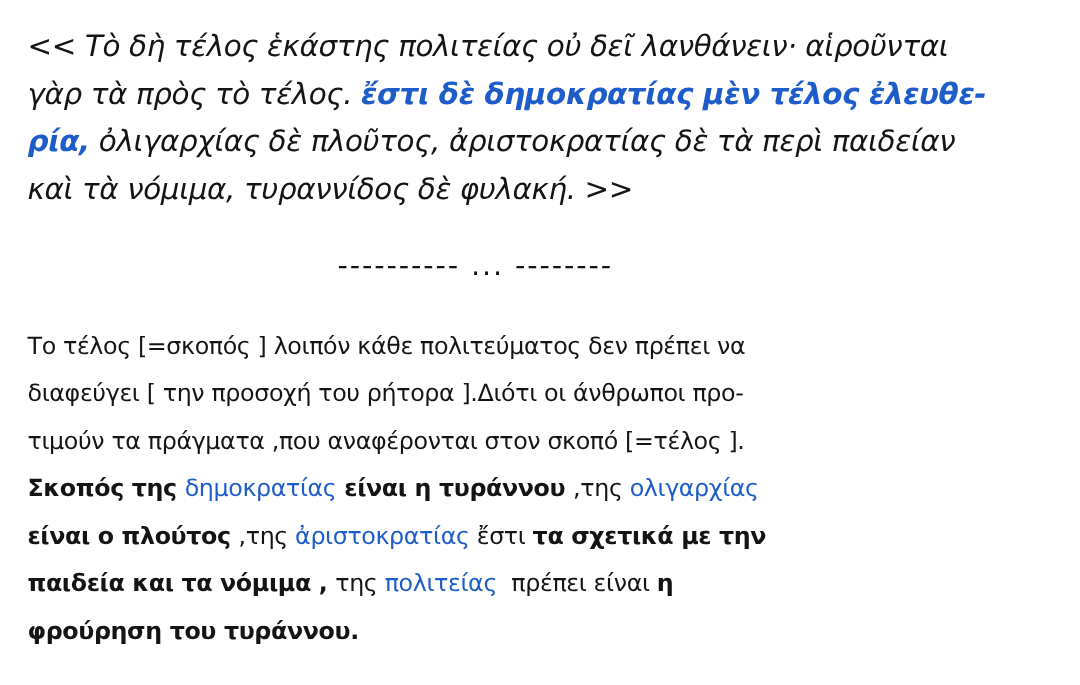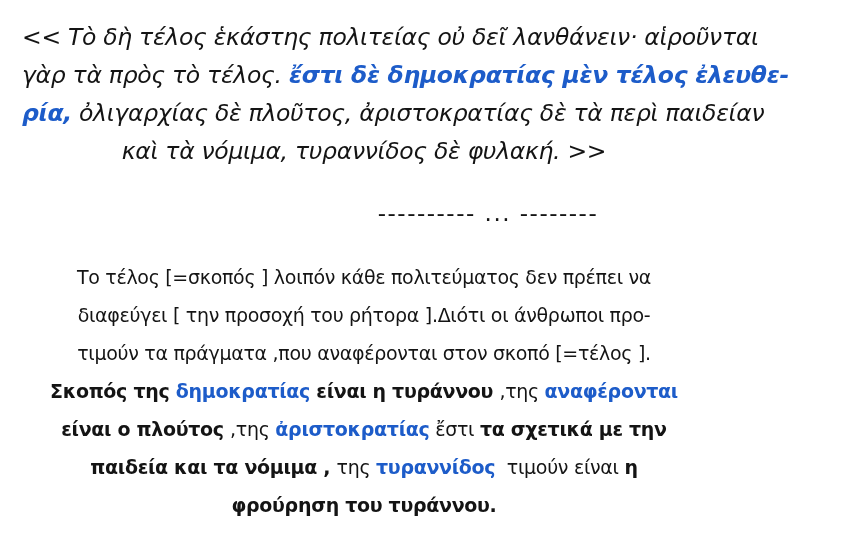--- a/index.html
+++ b/index.html
@@ -5,21 +5,21 @@
   :root { --blue: #1d5cc9; --ink: #141414; }
   * { box-sizing: border-box; }
   html, body { margin: 0; padding: 0; }
   body {
     width: 864px; height: 548px;
     background: #ffffff;
     overflow: hidden;
     font-family: "DejaVu Sans", "Liberation Sans", sans-serif;
     color: var(--ink);
   }
-  .doc { padding: 18px 18px 0 22px; width: 724px; text-align: center; }
+  .doc { padding: 18px 18px 0 22px; width: 724px; }
   p { margin: 0; }
   .quote {
     font-style: italic;
     font-size: 23.5px;
     line-height: 38px;
     letter-spacing: -0.3px;
     white-space: pre;
   }
   .sep {
     margin-top: 24px;
@@ -31,35 +31,35 @@
   }
   .trans {
     margin-top: 26px;
     font-size: 19px;
     line-height: 38px;
     letter-spacing: -0.3px;
     white-space: pre;
   }
   .run.regular { font-weight: 400; }
   .run.bold { font-weight: 700; }
-  .run.bold-blue { font-weight: 700; color: var(--blue); }
+  .run.bold-blue { font-weight: 400; color: var(--blue); }
   .run.italic { font-style: italic; }
   .run.italic-bold-blue { font-style: italic; font-weight: 700; color: var(--blue); }
 </style>
 </head>
 <body style="background: rgb(255, 255, 255);">
 
 <div class="doc">
   <p class="quote"><span class="run italic">&lt;&lt; Τὸ δὴ τέλος ἑκάστης πολιτείας οὐ δεῖ λανθάνειν· αἱροῦνται
 γὰρ τὰ πρὸς τὸ τέλος. </span><span class="run italic-bold-blue">ἔστι δὲ δημοκρατίας μὲν τέλος ἐλευθε-
 ρία,</span><span class="run italic"> ὀλιγαρχίας δὲ πλοῦτος, ἀριστοκρατίας δὲ τὰ περὶ παιδείαν
 καὶ τὰ νόμιμα, τυραννίδος δὲ φυλακή. &gt;&gt;</span></p>
 
   <p class="sep">---------- ... --------</p>
 
   <p class="trans"><span class="run regular">Το τέλος [=σκοπός ] λοιπόν κάθε πολιτεύματος δεν πρέπει να
 διαφεύγει [ την προσοχή του ρήτορα ].Διότι οι άνθρωποι προ-
 τιμούν τα πράγματα ,που αναφέρονται στον σκοπό [=τέλος ].
-</span><span class="run bold">Σκοπός της </span><span class="run bold-blue">δημοκρατίας</span><span class="run bold"> είναι η τυράννου </span><span class="run regular">,της </span><span class="run bold-blue">αναφέρονται</span><span class="run bold">
+</span><span class="run bold">Σκοπός της </span><span class="run bold-blue">δημοκρατίας</span><span class="run bold"> είναι η τυράννου </span><span class="run regular">,της </span><span class="run bold-blue">ολιγαρχίας</span><span class="run bold">
 είναι ο πλούτος </span><span class="run regular">,της </span><span class="run bold-blue">ἀριστοκρατίας</span><span class="run regular"> ἔστι </span><span class="run bold">τα σχετικά με την
-παιδεία και τα νόμιμα , </span><span class="run regular">της </span><span class="run bold-blue">τυραννίδος</span><span class="run regular">  τιμούν είναι </span><span class="run bold">η
+παιδεία και τα νόμιμα , </span><span class="run regular">της </span><span class="run bold-blue">πολιτείας</span><span class="run regular">  πρέπει είναι </span><span class="run bold">η
 φρούρηση του τυράννου.</span></p>
 </div>
 
 </body></html>

